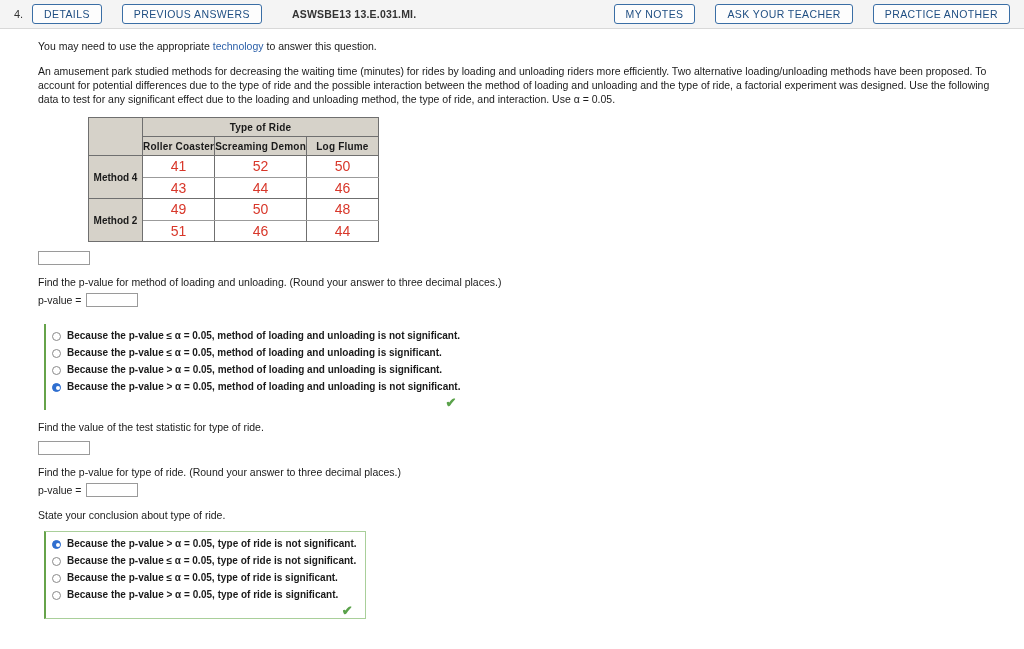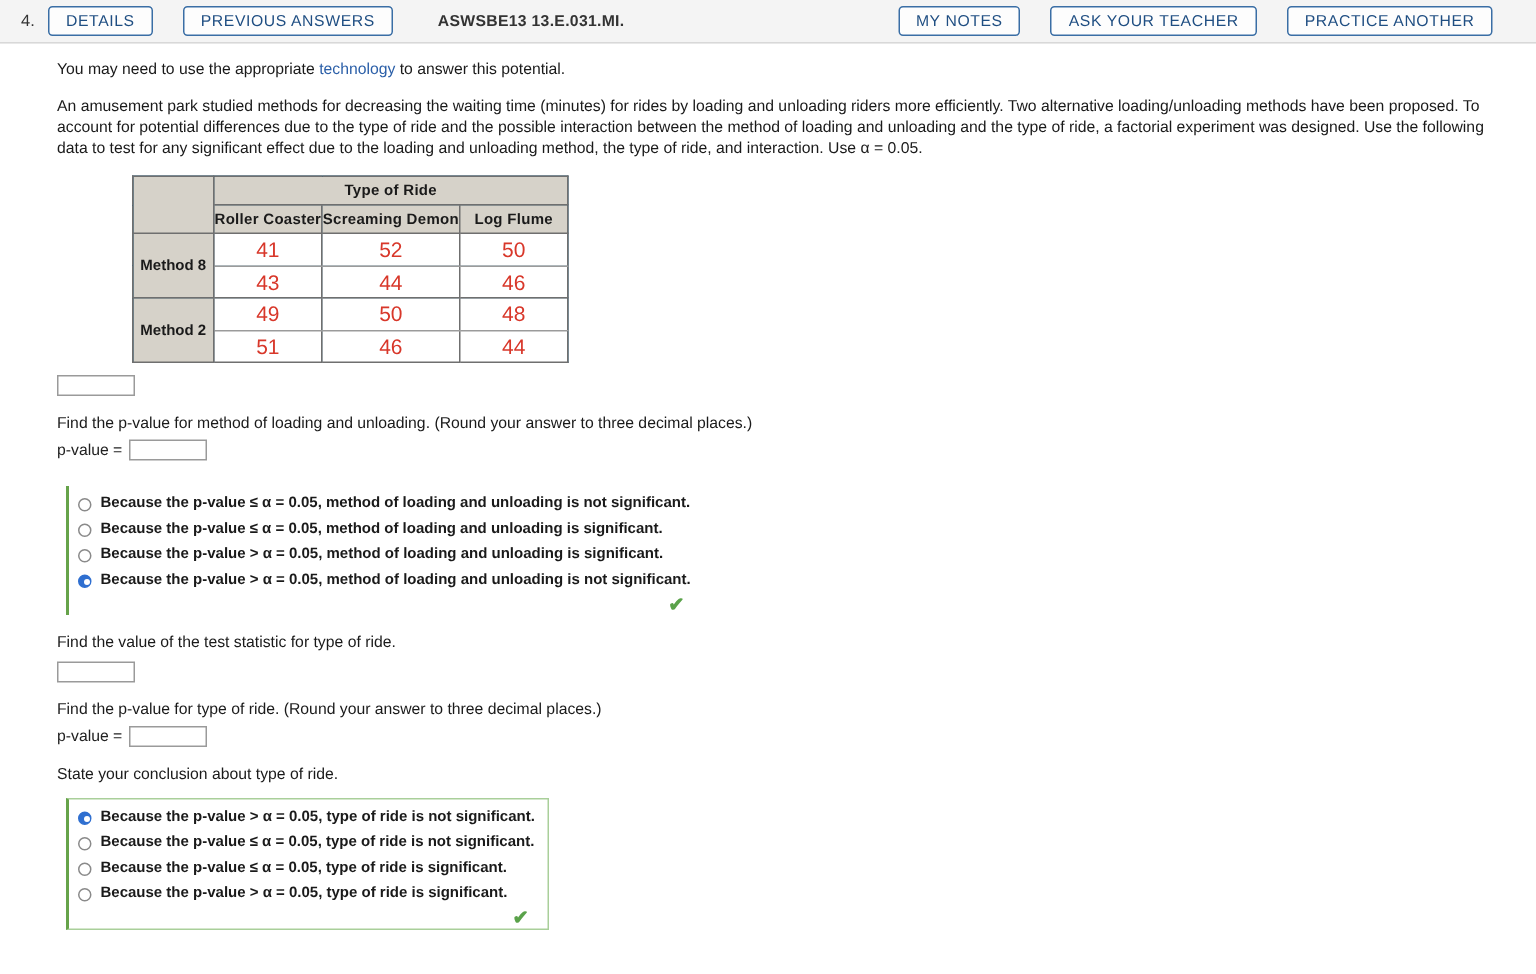--- a/index.html
+++ b/index.html
@@ -37,21 +37,21 @@
     color: #1f4e82;
     background: #fdfdfd;
     border: 1px solid #3a6ea5;
     border-radius: 3px;
     padding: 4px 11px 4px 11px;
     margin-right: 20px;
     line-height: 1;
     cursor: pointer;
     white-space: nowrap;
   }
-  .btn:last-child { margin-right: 15px; }
+  .btn:last-child { margin-right: 0; }
   .qcode {
     font-size: 10.5px;
     font-weight: bold;
     color: #333;
     margin-left: 10px;
     letter-spacing: .2px;
   }
   .hdr-right { margin-left: auto; display: flex; align-items: center; justify-content: center; }
 
   
@@ -64,21 +64,21 @@
     max-width: 978px;
     text-align: left;
   }
   a.tech { color: #2b5fa8; text-decoration: none; }
 
   
   .tblwrap { margin: 0 0 6px 50px; }
   table.data {
     border-collapse: collapse;
     font-size: 10px;
-    background: #0c4a6e;
+    background: #000000;
   }
   table.data td, table.data th {
     border: 1px solid #6f6f6f;
     padding: 0;
     text-align: center;
     vertical-align: middle;
   }
   th.hdr {
     background: #d6d2c9;
     font-weight: bold;
@@ -189,39 +189,39 @@
     <span class="hdr-right">
       <button class="btn">MY NOTES</button>
       <button class="btn">ASK YOUR TEACHER</button>
       <button class="btn">PRACTICE ANOTHER</button>
     </span>
   </div>
 
   <div class="qbody">
 
     <p class="ptext">
-      <span>You may need to use the appropriate </span><a class="tech" href="#">technology</a><span> to answer this potential.</span>
+      <span>You may need to use the appropriate </span><a class="tech" href="#">technology</a><span> to answer this question.</span>
     </p>
 
     <p class="ptext">An amusement park studied methods for decreasing the waiting time (minutes) for rides by loading and unloading riders more efficiently. Two alternative loading/unloading methods have been proposed. To account for potential differences due to the type of ride and the possible interaction between the method of loading and unloading and the type of ride, a factorial experiment was designed. Use the following data to test for any significant effect due to the loading and unloading method, the type of ride, and interaction. Use α = 0.05.</p>
 
     <div class="tblwrap">
       <table class="data">
         <tbody>
             <tr>
           <th class="corner" rowspan="2"></th>
           <th class="hdr" colspan="3">Type of Ride</th>
         </tr>
         <tr>
           <th class="hdr">Roller Coaster</th>
           <th class="hdr">Screaming Demon</th>
           <th class="hdr">Log Flume</th>
         </tr>
         <tr>
-          <td class="rowlbl" rowspan="2">Method 8</td>
+          <td class="rowlbl" rowspan="2">Method 4</td>
           <td class="val inner">41</td>
           <td class="val inner">52</td>
           <td class="val inner">50</td>
         </tr>
         <tr>
           <td class="val last">43</td>
           <td class="val last">44</td>
           <td class="val last">46</td>
         </tr>
         <tr>

